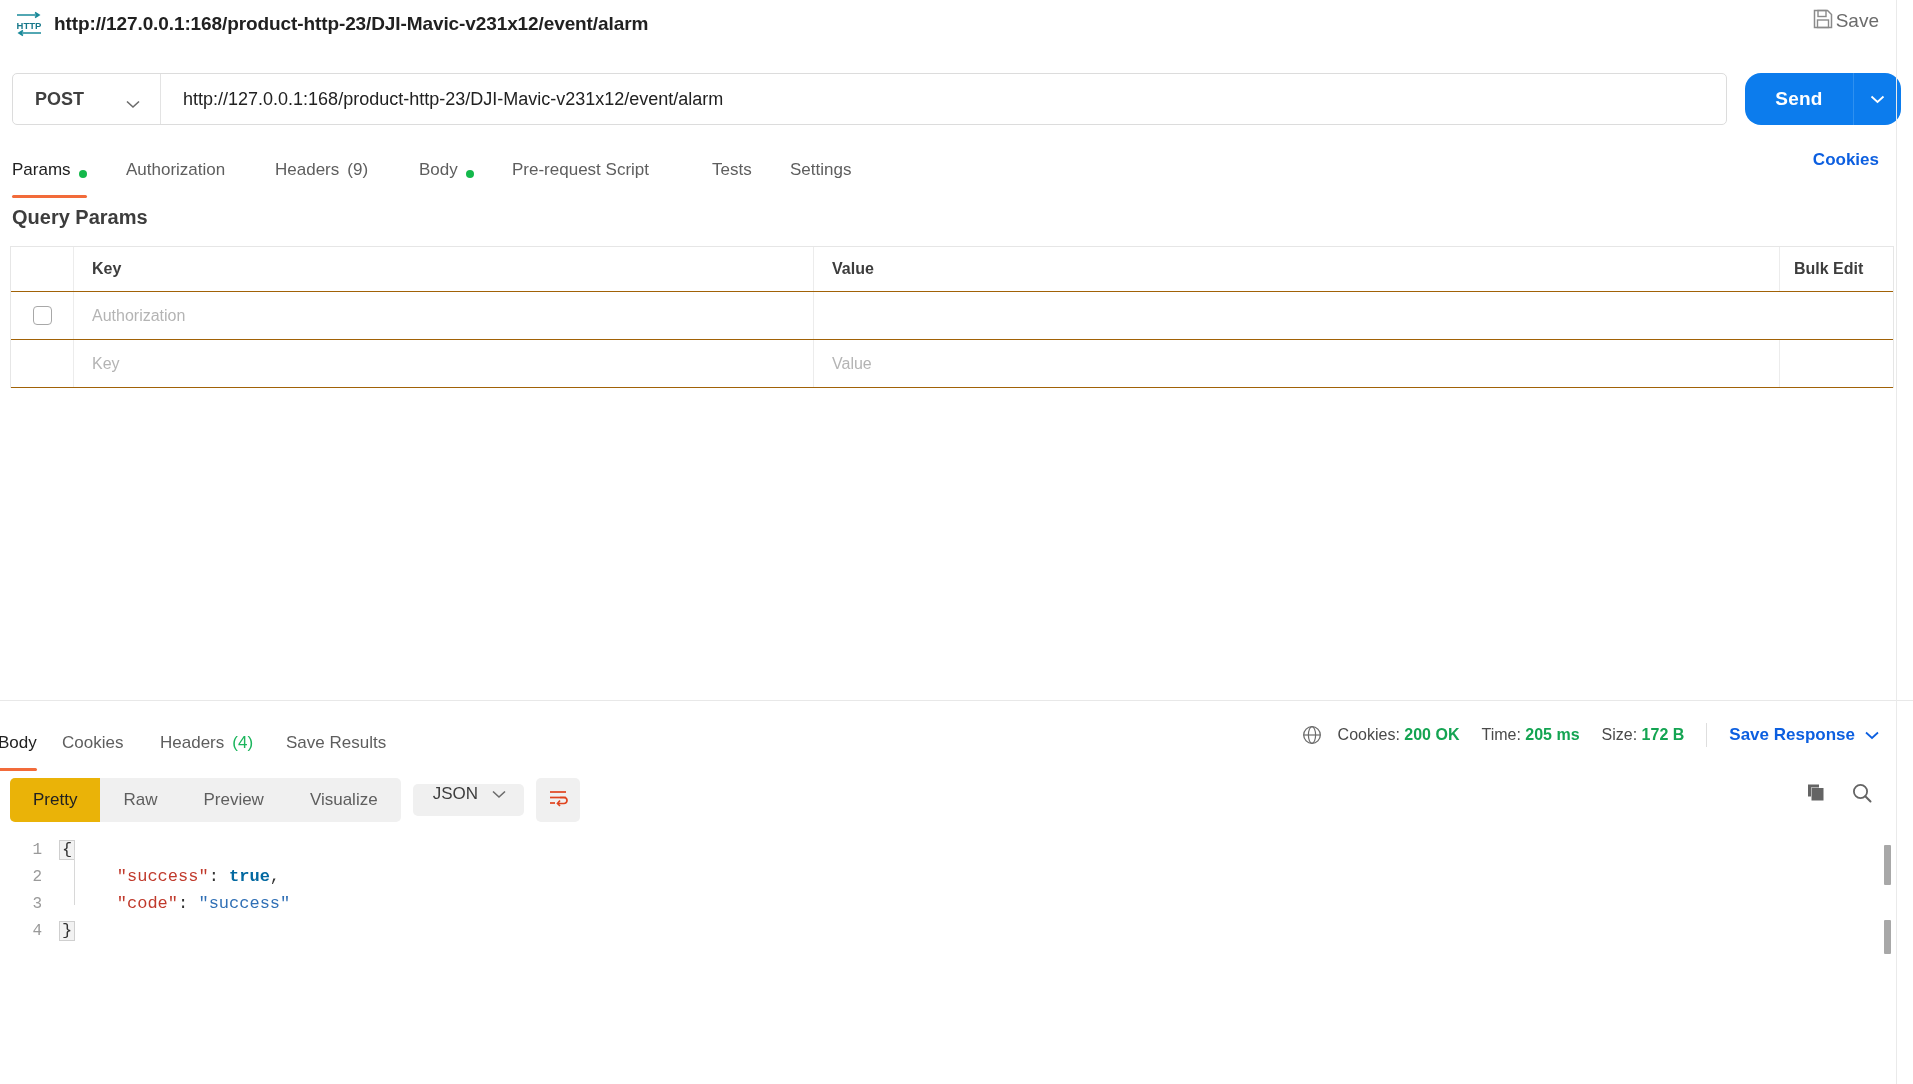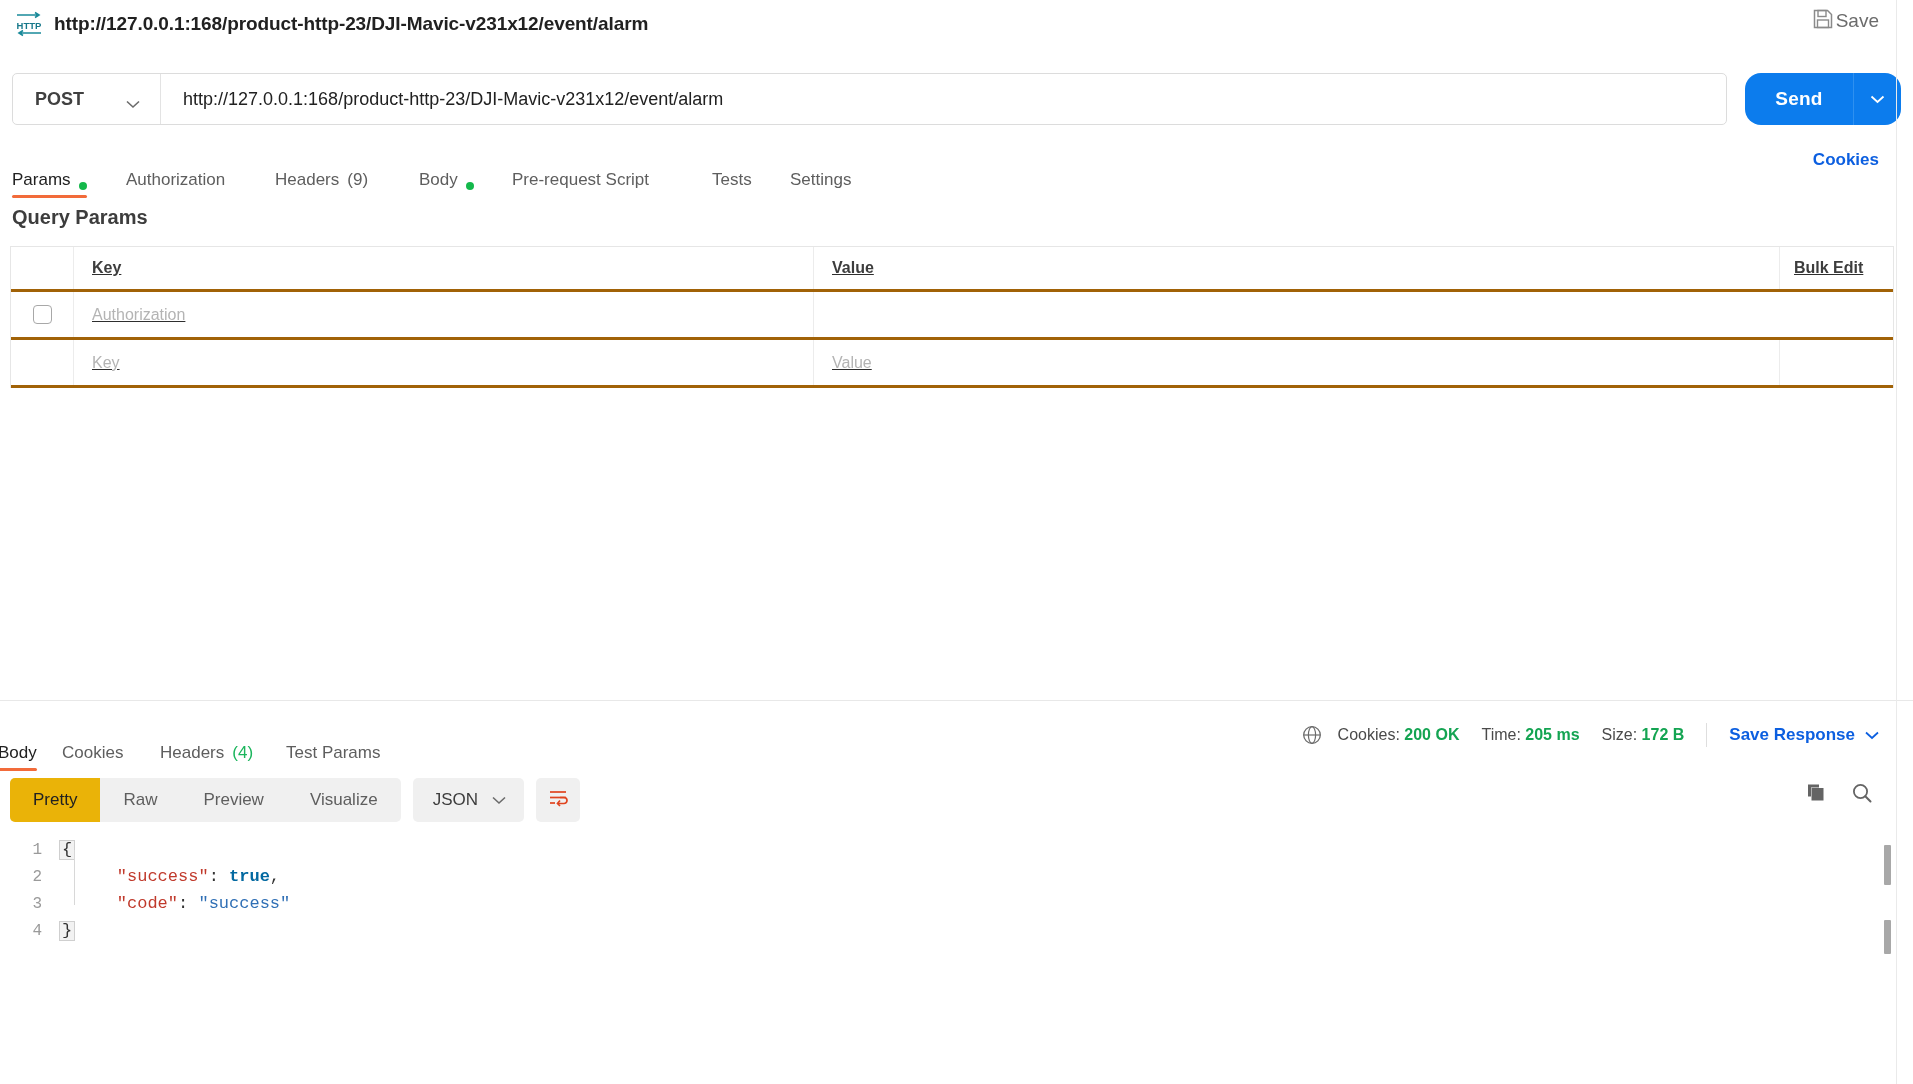--- a/index.html
+++ b/index.html
@@ -68,21 +68,21 @@
     width: 48px; display: flex; align-items: center; justify-content: center;
     border-left: 1px solid #2e90f0; cursor: pointer;
   }
 
   
   .reqtabs {
     position: absolute; top: 150px; left: 0; width: 1913px; height: 40px;
   }
   .tab {
     position: absolute; top: 0; height: 40px;
-    display: flex; align-items: flex-end; gap: 8px;
+    display: flex; align-items: center; gap: 8px;
     font-size: 17px; color: #5e5e5e; cursor: pointer;
     white-space: nowrap;
   }
   .tab.active { color: #212121; }
   .tab .bar {
     position: absolute; left: 0; right: 0; bottom: -8px; height: 3px;
     background: #f26b3a; border-radius: 2px;
   }
   .dot { width: 8px; height: 8px; border-radius: 50%; background: #14b84b; margin-top: 7px; }
   .count { color: #5e5e5e; }
@@ -96,21 +96,21 @@
   .qp-title {
     position: absolute; top: 206px; left: 12px;
     font-size: 20px; font-weight: bold; color: #3d3d3d;
   }
   .qp-table {
     position: absolute; top: 246px; left: 10px;
     width: 1884px;
     border: 1px solid #e6e6e6; border-bottom: none;
     font-size: 16px;
   }
-  .qp-row { display: flex; height: 48px; border-bottom: 3px solid #a16207; text-decoration: underline; }
+  .qp-row { display: flex; height: 48px; border-bottom: 1px solid #a16207; }
   .qp-row.head { height: 45px; }
   .cell-check {
     width: 63px; border-right: 1px solid #ececec;
     display: flex; align-items: center; justify-content: center;
   }
   .cell-key {
     width: 740px; border-right: 1px solid #ececec;
     display: flex; align-items: center; padding-left: 18px;
   }
   .cell-val {
@@ -154,22 +154,22 @@
   .fmtbar { position: absolute; top: 778px; left: 10px; display: flex; align-items: center; gap: 12px; }
   .seg {
     display: flex; height: 44px; background: #f0f0f0; border-radius: 5px; overflow: hidden;
   }
   .seg-item {
     display: flex; align-items: center; padding: 0 23px;
     font-size: 17px; color: #5e5e5e; cursor: pointer;
   }
   .seg-item.on { background: #eab308; color: #212121; }
   .jsonsel {
-    display: flex; align-items: center; gap: 14px;
-    height: 44px; padding: 0 18px 0 20px;
+    display: flex; align-items: flex-start; gap: 14px;
+    height: 32px; padding: 0 18px 0 20px;
     background: #f0f0f0; border-radius: 5px;
     font-size: 17px; color: #3d3d3d; cursor: pointer;
   }
   .wrapbtn {
     width: 44px; height: 44px; background: #f0f0f0; border-radius: 5px;
     display: flex; align-items: center; justify-content: center; cursor: pointer;
   }
   .resicons {
     position: absolute; top: 782px; right: 40px;
     display: flex; align-items: center; gap: 24px;
@@ -316,21 +316,21 @@
     <span class="bar"></span>
   </div>
   <div class="tab" style="left:62px">
     <span>Cookies</span>
   </div>
   <div class="tab" style="left:160px">
     <span>Headers</span>
     <span class="count green">(4)</span>
   </div>
   <div class="tab" style="left:286px">
-    <span>Test Params</span>
+    <span>Save Results</span>
   </div>
 </div>
 
 <div class="resmeta">
   <span class="globe">
     <svg width="20" height="20" viewBox="0 0 20 20">
       <circle cx="10" cy="10" r="8.3" fill="none" stroke="#6b6b6b" stroke-width="1.3"></circle>
       <ellipse cx="10" cy="10" rx="3.6" ry="8.3" fill="none" stroke="#6b6b6b" stroke-width="1.2"></ellipse>
       <path d="M1.7 10 H18.3" stroke="#6b6b6b" stroke-width="1.2"></path>
     </svg>

